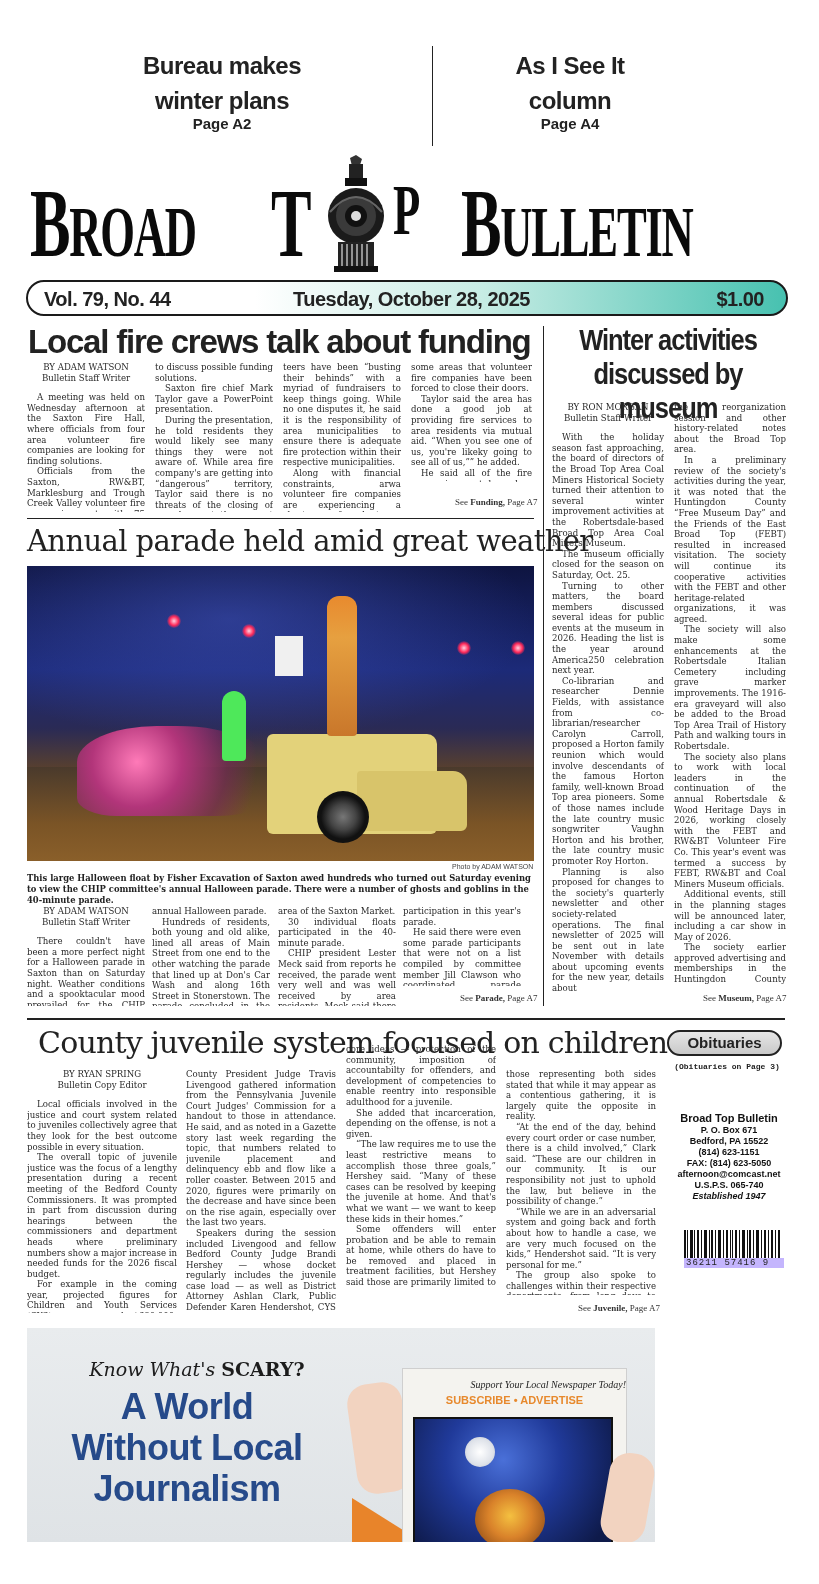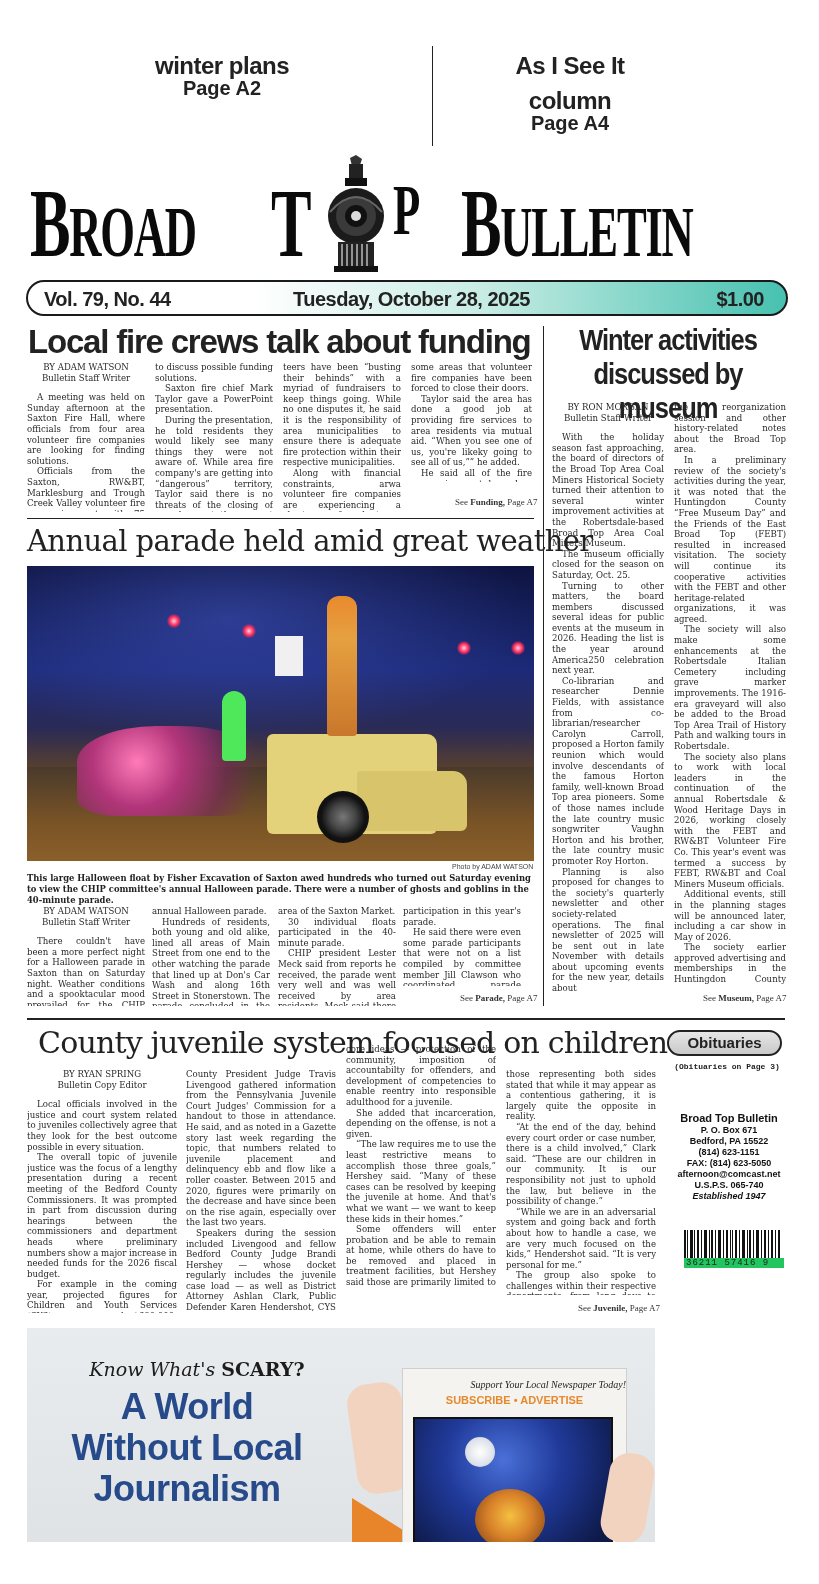--- a/index.html
+++ b/index.html
@@ -4,21 +4,21 @@
 <style>
   * { box-sizing: border-box; margin: 0; padding: 0; }
   html, body { width: 819px; height: 1584px; background: #fff; overflow: hidden; }
   body { position: relative; font-family: "DejaVu Serif", serif; color: #1a1a1a; }
 
   .abs { position: absolute; }
 
   
   .teaser { position: absolute; top: 48px; width: 300px; text-align: center; font-family: "Liberation Sans", sans-serif; color: #222; }
   .teaser .t-title { font-size: 24px; font-weight: bold; line-height: 35px; letter-spacing: -0.5px; }
-  .teaser .t-page { font-size: 20px; font-weight: bold; line-height: 17px; margin-top: -3px; }
+  .teaser .t-page { font-size: 15px; font-weight: bold; line-height: 17px; margin-top: -3px; }
   .teaser-divider { position: absolute; left: 432px; top: 46px; width: 1px; height: 100px; background: #222; }
 
   
   .masthead { position: absolute; top: 152px; left: 26px; width: 770px; height: 120px; }
   .mast-word { position: absolute; top: 22px; font-family: "Liberation Serif", serif; font-weight: bold; color: #0a0a0a; line-height: 1; transform: scaleX(0.62); transform-origin: left top; white-space: nowrap; letter-spacing: -2px; }
   .mast-big { font-size: 98px; }
   .mast-small { font-size: 72px; }
   .train-icon { position: absolute; left: 290px; top: 2px; width: 80px; height: 120px; }
 
   
@@ -60,41 +60,42 @@
   .credit { position: absolute; font-family: "Liberation Sans", sans-serif; font-size: 7px; color: #444; }
   .caption { position: absolute; left: 27px; top: 873px; width: 510px; font-family: "DejaVu Serif", serif; font-size: 8.4px; line-height: 11px; font-weight: bold; color: #222; }
 
   
   .obit-pill { position: absolute; left: 667px; top: 1030px; width: 115px; height: 26px; border: 2px solid #222; border-radius: 13px; background: linear-gradient(180deg,#e6e6e6,#c9c9c9); text-align: center; font-family: "Liberation Sans", sans-serif; font-weight: bold; font-size: 15px; line-height: 22px; color: #222; }
   .obit-note { position: absolute; left: 662px; top: 1062px; width: 130px; text-align: center; font-family: Liberation Mono, monospace; font-weight: bold; font-size: 8px; color: #222; }
   .contact { position: absolute; left: 672px; top: 1112px; width: 114px; text-align: center; font-family: "Liberation Sans", sans-serif; font-weight: bold; font-size: 9px; line-height: 11px; color: #111; }
   .contact .name { font-size: 11px; line-height: 13px; }
   .contact .est { font-style: italic; }
   .barcode { position: absolute; left: 684px; top: 1230px; width: 100px; height: 34px; }
-  .barcode-num { position: absolute; left: 684px; top: 1258px; width: 100px; font-family: "Liberation Mono", monospace; font-size: 9px; color: #222; letter-spacing: 1px; background: #22c55e; padding-left: 2px; }
+  .barcode-num { position: absolute; left: 684px; top: 1258px; width: 100px; font-family: "Liberation Mono", monospace; font-size: 9px; color: #222; letter-spacing: 1px; background: #c4b5fd; padding-left: 2px; }
 
   
   .ad { position: absolute; left: 27px; top: 1328px; width: 628px; height: 214px; overflow: hidden;
     background: linear-gradient(180deg, #e9ecee 0%, #dfe3e6 100%); }
   .ad .ad-kicker { position: absolute; left: 35px; top: 30px; width: 270px; text-align: center; font-family: "DejaVu Serif", serif; font-style: italic; font-size: 19px; color: #1c1c1c; }
   .ad .ad-kicker b { font-style: normal; font-weight: bold; }
   .ad .ad-main { position: absolute; left: 10px; top: 58px; width: 300px; text-align: center; font-family: "Liberation Sans", sans-serif; font-weight: bold; font-size: 36px; line-height: 41px; color: #264a8a; letter-spacing: -0.5px; }
   .ad .paper { position: absolute; left: 375px; top: 40px; width: 225px; height: 180px; background: #f4f3ef; border: 1px solid #cfcfcf; }
   .ad .paper .p-top { position: absolute; left: 0; top: 10px; width: 100%; text-align: right; font-family: Liberation Serif, serif; font-style: italic; font-size: 10px; color: #222; }
   .ad .paper .p-cta { position: absolute; left: 0; top: 25px; width: 100%; text-align: center; font-family: "Liberation Sans", sans-serif; font-weight: bold; font-size: 11px; color: #e7892d; }
   .ad .paper .p-img { position: absolute; left: 10px; top: 48px; width: 200px; height: 140px; background: radial-gradient(circle at 45% 30%, #4a70d8 0%, #203a9a 40%, #0e1a4a 85%); border: 2px solid #111; }
   .ad .moon { position: absolute; left: 50px; top: 18px; width: 30px; height: 30px; border-radius: 50%; background: radial-gradient(circle, #ffffff 0%, #dfe3ea 60%, #b9bec8 100%); }
   .ad .pumpkin { position: absolute; left: 60px; top: 70px; width: 70px; height: 60px; border-radius: 50%; background: radial-gradient(circle at 50% 45%, #f4c040 0%, #d9822a 45%, #7a3d12 100%); }
   .ad .hand { position: absolute; background: #f2d3c0; border-radius: 20px; }
   .ad .orange-tri { position: absolute; left: 325px; top: 170px; width: 0; height: 0; border-left: 0 solid transparent; border-right: 70px solid transparent; border-bottom: 44px solid #e8842a; }
 </style>
 </head>
 <body>
 
 <div class="teaser" style="left:72px;">
+  <div class="t-title">Bureau makes</div>
   <div class="t-title">winter plans</div>
   <div class="t-page">Page A2</div>
 </div>
 <div class="teaser-divider"></div>
 <div class="teaser" style="left:420px;">
   <div class="t-title">As I See It</div>
   <div class="t-title">column</div>
   <div class="t-page">Page A4</div>
 </div>
 
@@ -140,21 +141,21 @@
 </div>
 
 <div class="abs hl-sans" style="left:28px; top:322px; font-size:33px; line-height:40px; letter-spacing:-1.2px;">Local fire crews talk about funding</div>
 
 <div class="body-col" style="left:27px; top:362px; width:118px; height:150px;">
   <div class="byline">
       <div class="name">BY ADAM WATSON</div>
       <div>Bulletin Staff Writer</div>
     </div>
   <div class="gap" style="height:9px;"></div>
-  <p>A meeting was held on Sunday afternoon at the Saxton Fire Hall, where officials from four area volunteer fire companies are looking for finding solutions.</p>
+  <p>A meeting was held on Wednesday afternoon at the Saxton Fire Hall, where officials from four area volunteer fire companies are looking for finding solutions.</p>
   <p>Officials from the Saxton, RW&amp;BT, Marklesburg and Trough Creek Valley volunteer fire companies met with 75 area residents and respective municipal leaders</p>
 </div>
 <div class="body-col" style="left:155px; top:362px; width:118px; height:150px;">
   <p style="text-indent:0">to discuss possible funding solutions.</p>
   <p>Saxton fire chief Mark Taylor gave a PowerPoint presentation.</p>
   <p>During the presentation, he told residents they would likely see many things they were not aware of. While area fire company's are getting into “dangerous” territory, Taylor said there is no threats of the closing of any doors at the present time.</p>
 
 </div>
 <div class="body-col" style="left:283px; top:362px; width:118px; height:150px;">
   <p style="text-indent:0">teers have been “busting their behinds” with a myriad of fundraisers to keep things going. While no one disputes it, he said it is the responsibility of area municipalities to ensure there is adequate fire protection within their respective municipalities.</p>

